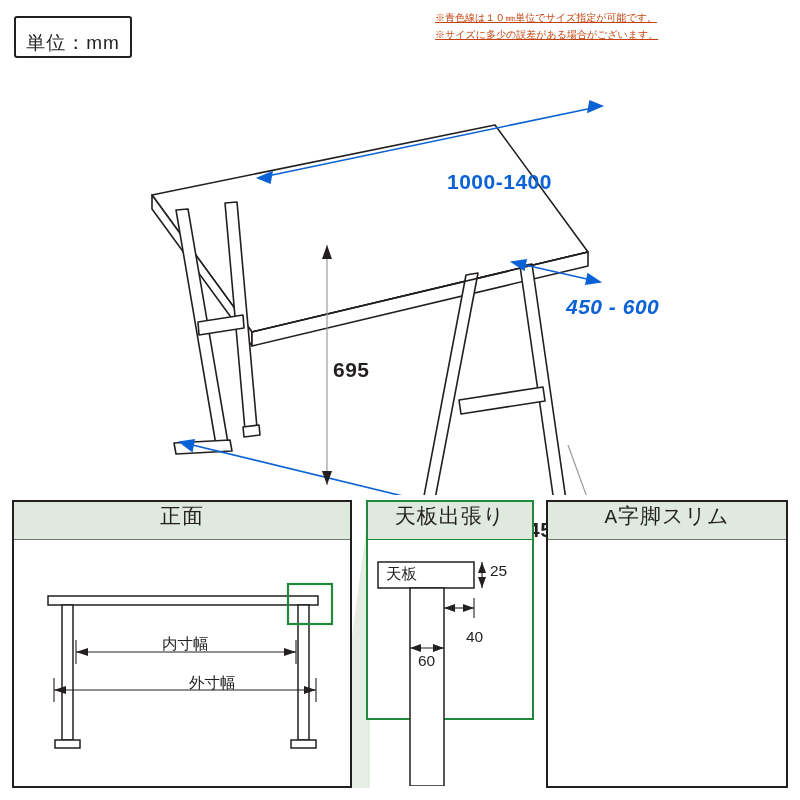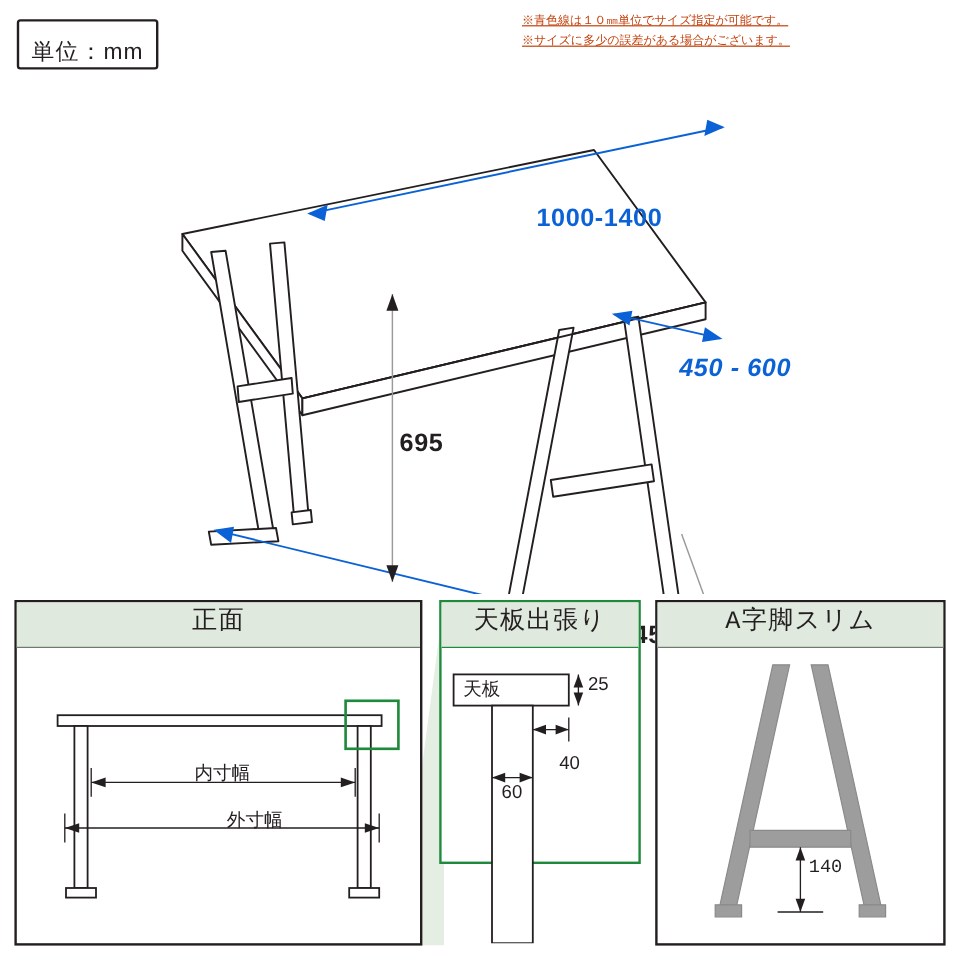--- a/index.html
+++ b/index.html
@@ -281,41 +281,15 @@
       <div class="sm-label big" style="left:122px; top:22px;">25</div>
       <div class="sm-label big" style="left:98px; top:88px;">40</div>
       <div class="sm-label big" style="left:50px; top:112px;">60</div>
     </div>
   </div>
 
   <div class="panel" id="panel-leg">
     <div class="panel-head">
       <span>A字脚スリム</span>
     </div>
-    <div class="panel-body">
-      <svg width="238" height="246" viewBox="0 0 238 246">
-        <g fill="#9d9d9d" stroke="#8a8a8a" stroke-width="1">
-
-          <polygon points="96,14 110,14 66,214 52,214"></polygon>
-
-          <polygon points="128,14 142,14 186,214 172,214"></polygon>
-
-          <polygon points="77,152 161,152 161,166 77,166"></polygon>
-
-          <polygon points="48,214 70,214 70,224 48,224"></polygon>
-          <polygon points="168,214 190,214 190,224 168,224"></polygon>
-        </g>
-
-        <g stroke="#231f20" stroke-width="1.1">
-          <line x1="119" y1="166" x2="119" y2="220"></line>
-          <line x1="100" y1="220" x2="138" y2="220"></line>
-        </g>
-        <g fill="#231f20">
-          <polygon points="119,166 115,177 123,177"></polygon>
-          <polygon points="119,220 115,209 123,209"></polygon>
-        </g>
-      </svg>
-
-      <div class="sm-label big" style="left:126px; top:174px;">140</div>
-    </div>
   </div>
 
 </div>
 
 </body></html>

